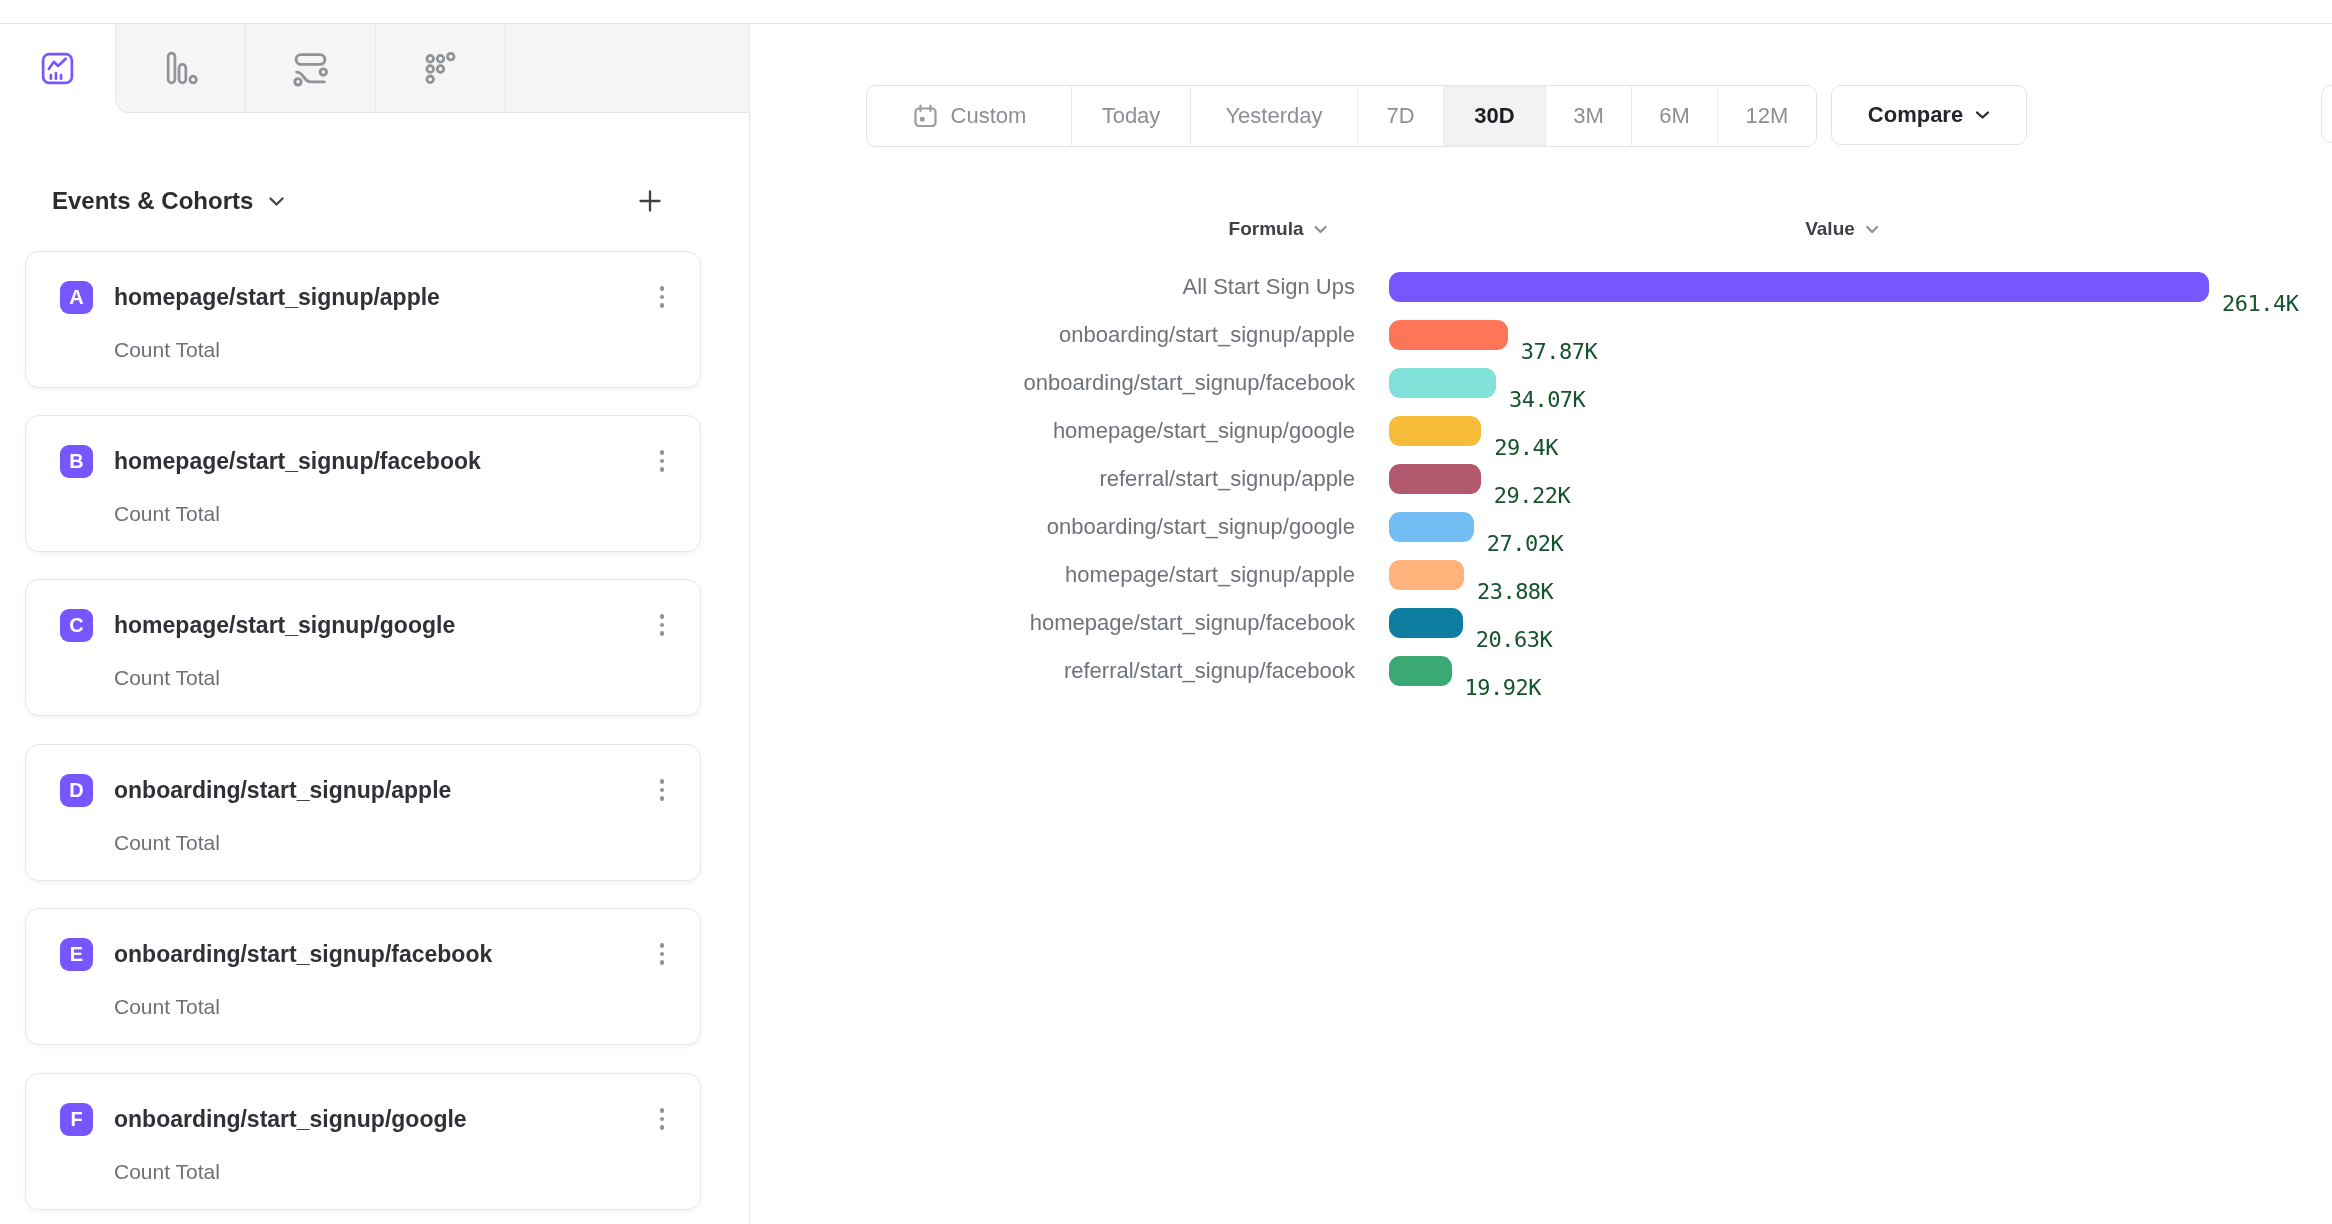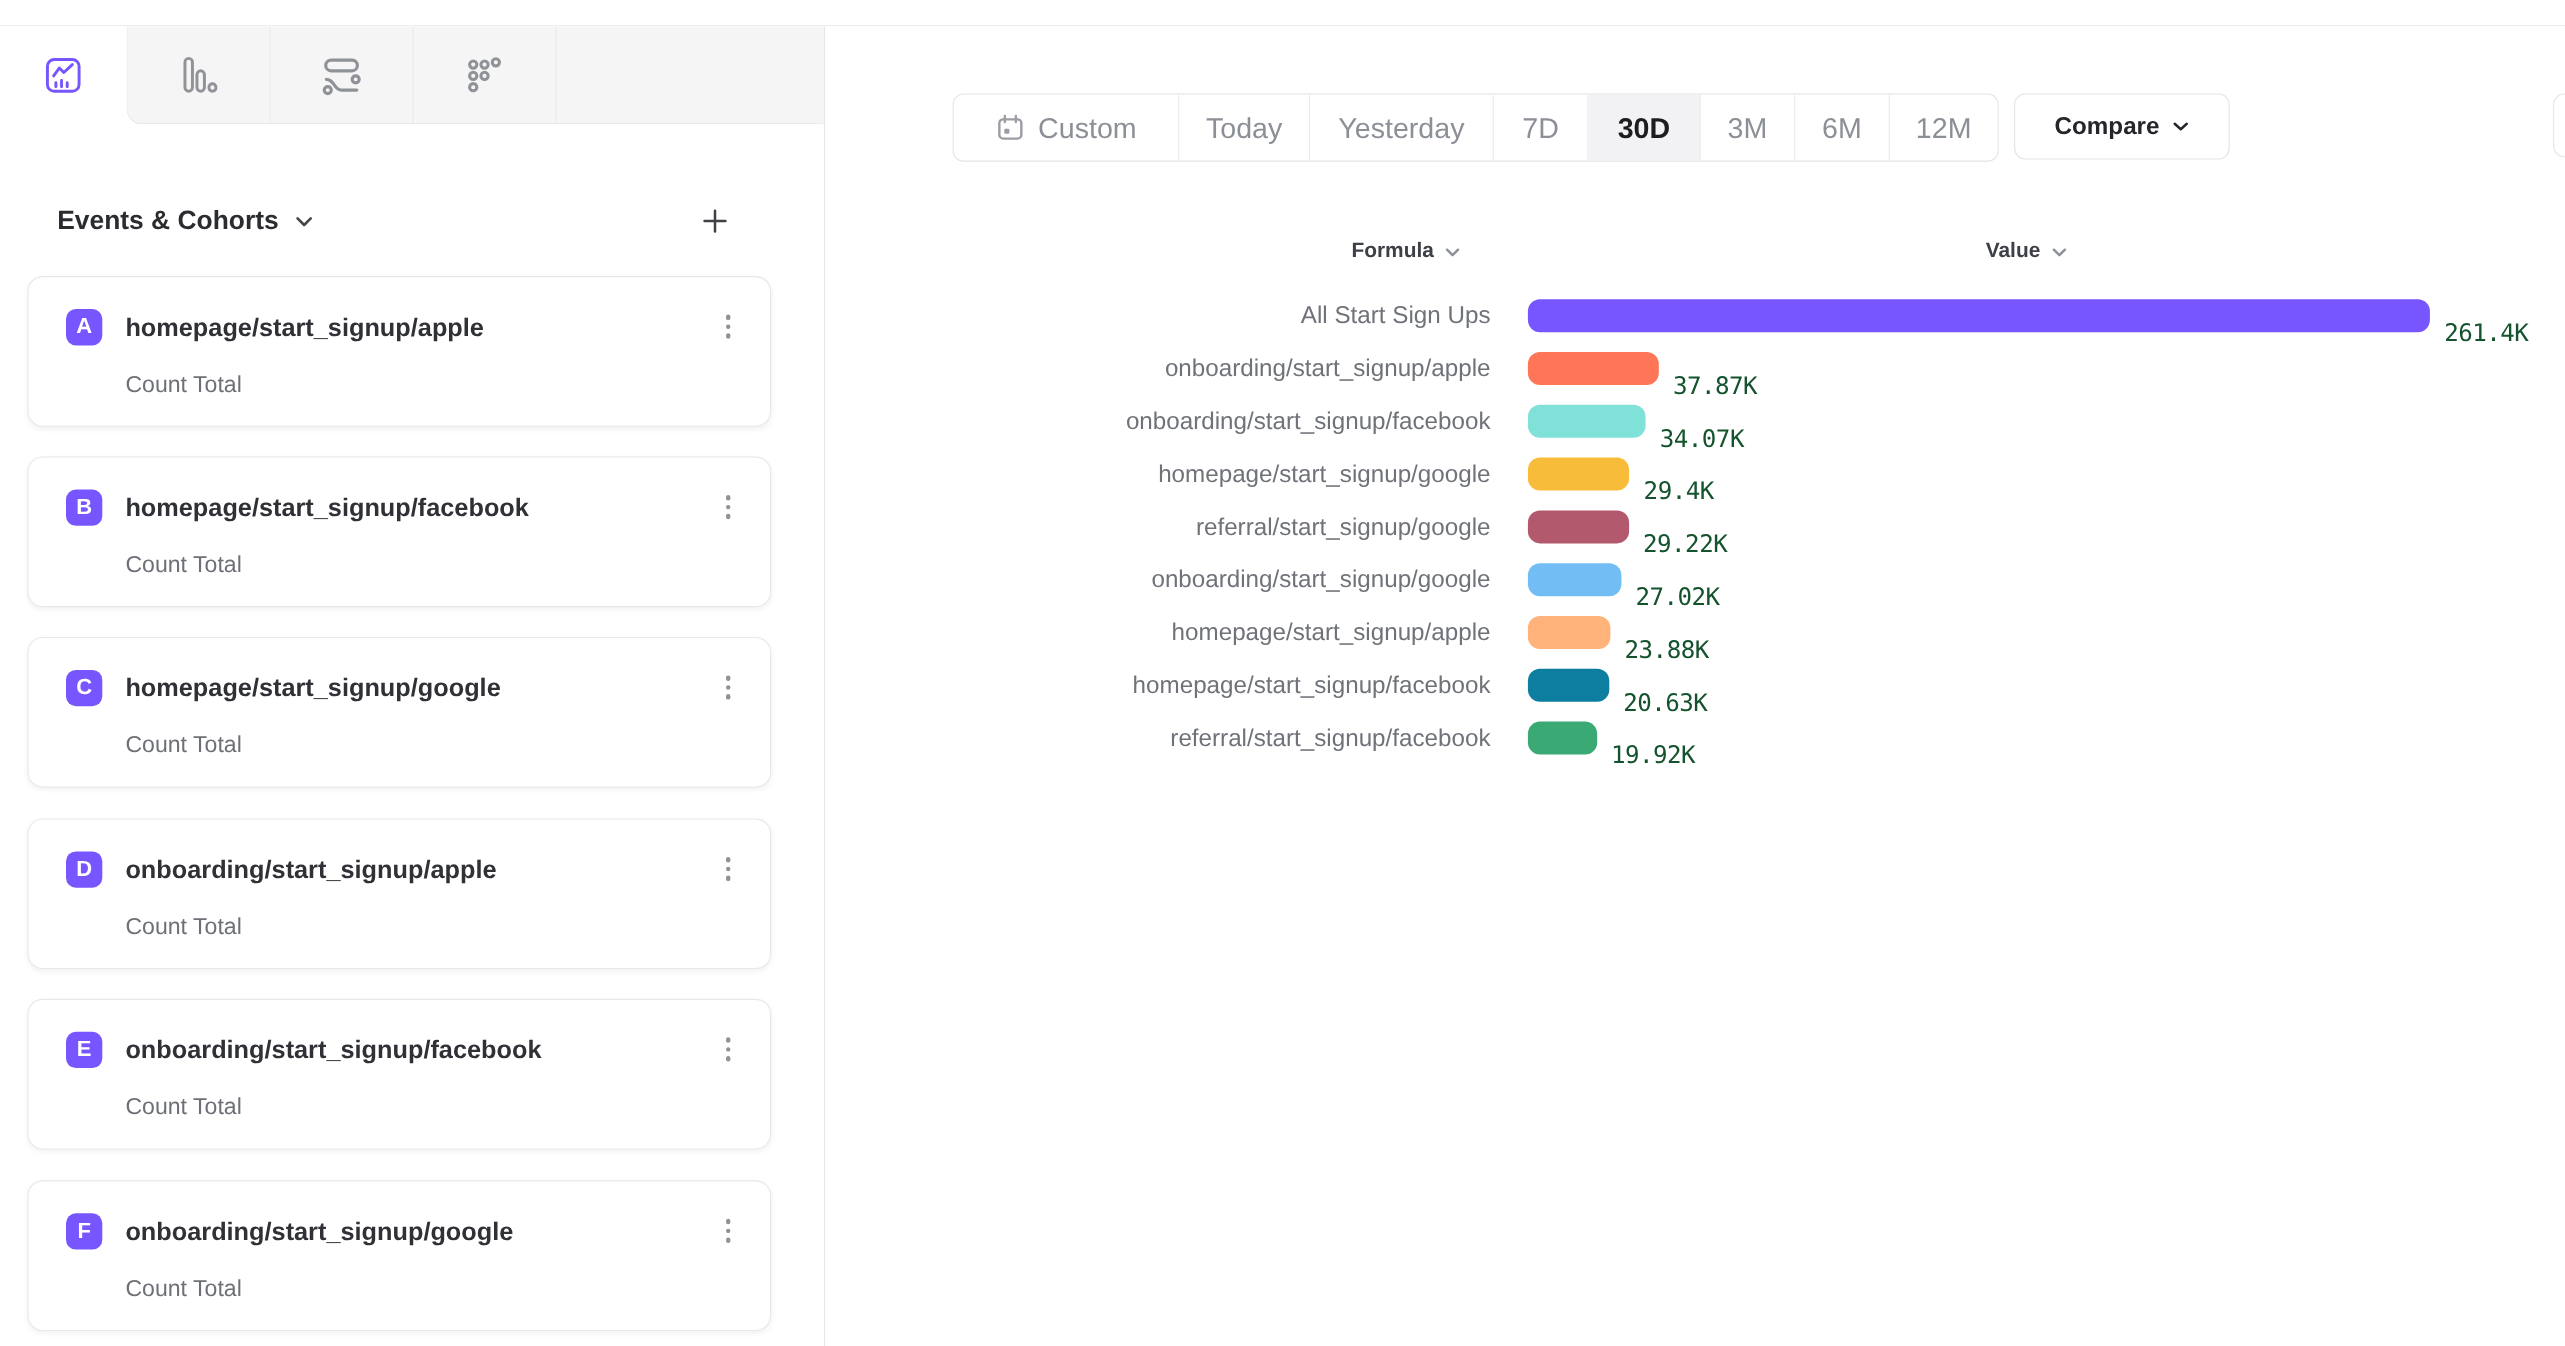--- a/index.html
+++ b/index.html
@@ -36,21 +36,21 @@
   .kebab{width:28px;height:38px;display:flex;flex-direction:column;align-items:center;
          justify-content:center;gap:4px;cursor:pointer;flex:0 0 auto;}
   .kebab i{width:4.5px;height:4.5px;border-radius:50%;background:#8f9296;}
   .card-sub{position:absolute;left:88px;top:86px;font-size:21px;color:#6d7076;}
 
   
   .main{position:absolute;top:24px;left:750px;right:0;bottom:0;background:#fff;}
   .range-group{position:absolute;left:116px;top:61px;height:60px;display:flex;
                border:1px solid #e3e4e7;border-radius:10px;background:#fff;overflow:hidden;}
   .range-btn{display:flex;align-items:center;justify-content:center;gap:12px;
-             font-size:26px;color:#8b8f96;border-right:1px solid #e9eaec;box-sizing:border-box;cursor:pointer;}
+             font-size:22px;color:#8b8f96;border-right:1px solid #e9eaec;box-sizing:border-box;cursor:pointer;}
   .range-btn:last-child{border-right:none;}
   .range-btn.active{background:#f2f2f4;color:#1b1d21;font-weight:700;}
   .compare-btn{position:absolute;left:1081px;top:61px;width:196px;height:60px;background:#fff;
                border:1px solid #e3e4e7;border-radius:10px;display:flex;align-items:center;
                justify-content:center;gap:12px;font-size:22px;font-weight:700;color:#24262b;
                box-sizing:border-box;cursor:pointer;}
   .edge-btn{position:absolute;left:1571px;top:61px;width:60px;height:58px;background:#fff;
             border:1px solid #e5e6e8;border-radius:10px;box-sizing:border-box;cursor:pointer;}
 
   .col-header{position:absolute;top:187px;height:36px;transform:translateX(-50%);
@@ -290,21 +290,21 @@
       <div class="row-label">onboarding/start_signup/facebook</div>
       <div class="row-bar" style="width: 106.9px; background: rgb(128, 225, 217);"></div>
       <div class="row-value">34.07K</div>
     </div>
     <div class="chart-row" style="top:383px">
       <div class="row-label">homepage/start_signup/google</div>
       <div class="row-bar" style="width: 92.2px; background: rgb(248, 188, 59);"></div>
       <div class="row-value">29.4K</div>
     </div>
     <div class="chart-row" style="top:431px">
-      <div class="row-label">referral/start_signup/google</div>
+      <div class="row-label">referral/start_signup/apple</div>
       <div class="row-bar" style="width: 91.7px; background: rgb(178, 89, 110);"></div>
       <div class="row-value">29.22K</div>
     </div>
     <div class="chart-row" style="top:479px">
       <div class="row-label">onboarding/start_signup/google</div>
       <div class="row-bar" style="width: 84.8px; background: rgb(114, 190, 244);"></div>
       <div class="row-value">27.02K</div>
     </div>
     <div class="chart-row" style="top:527px">
       <div class="row-label">homepage/start_signup/apple</div>

